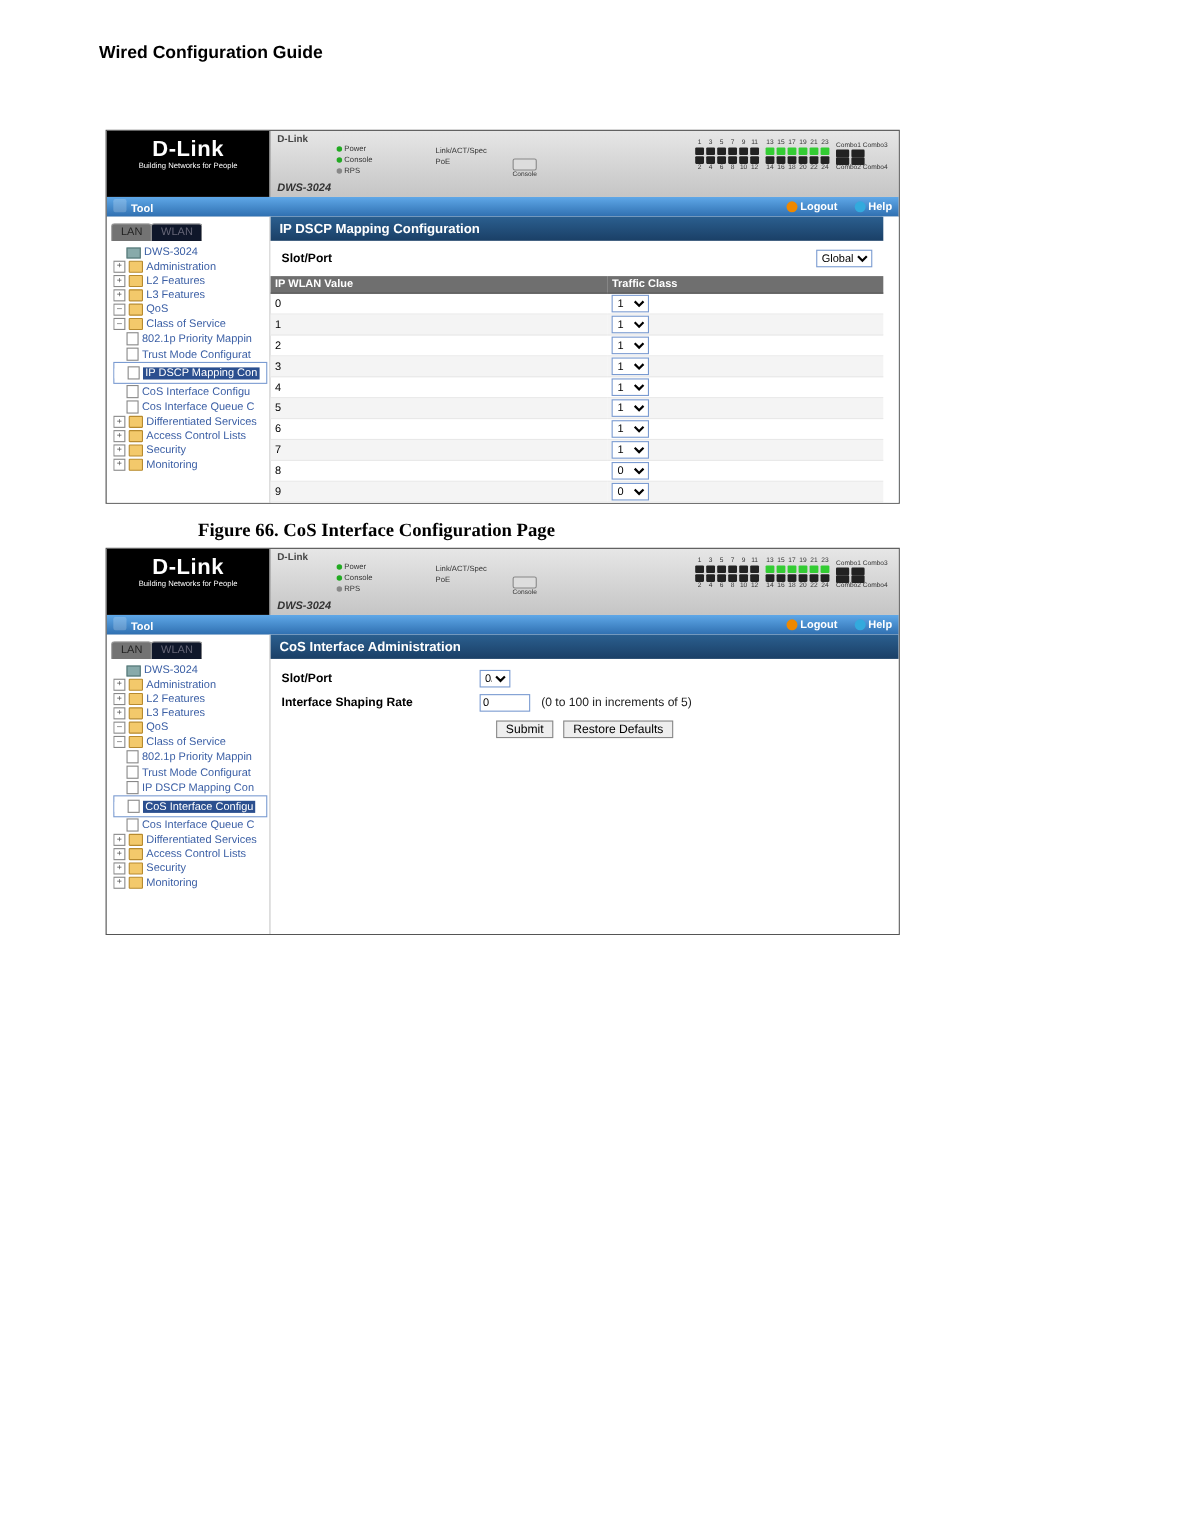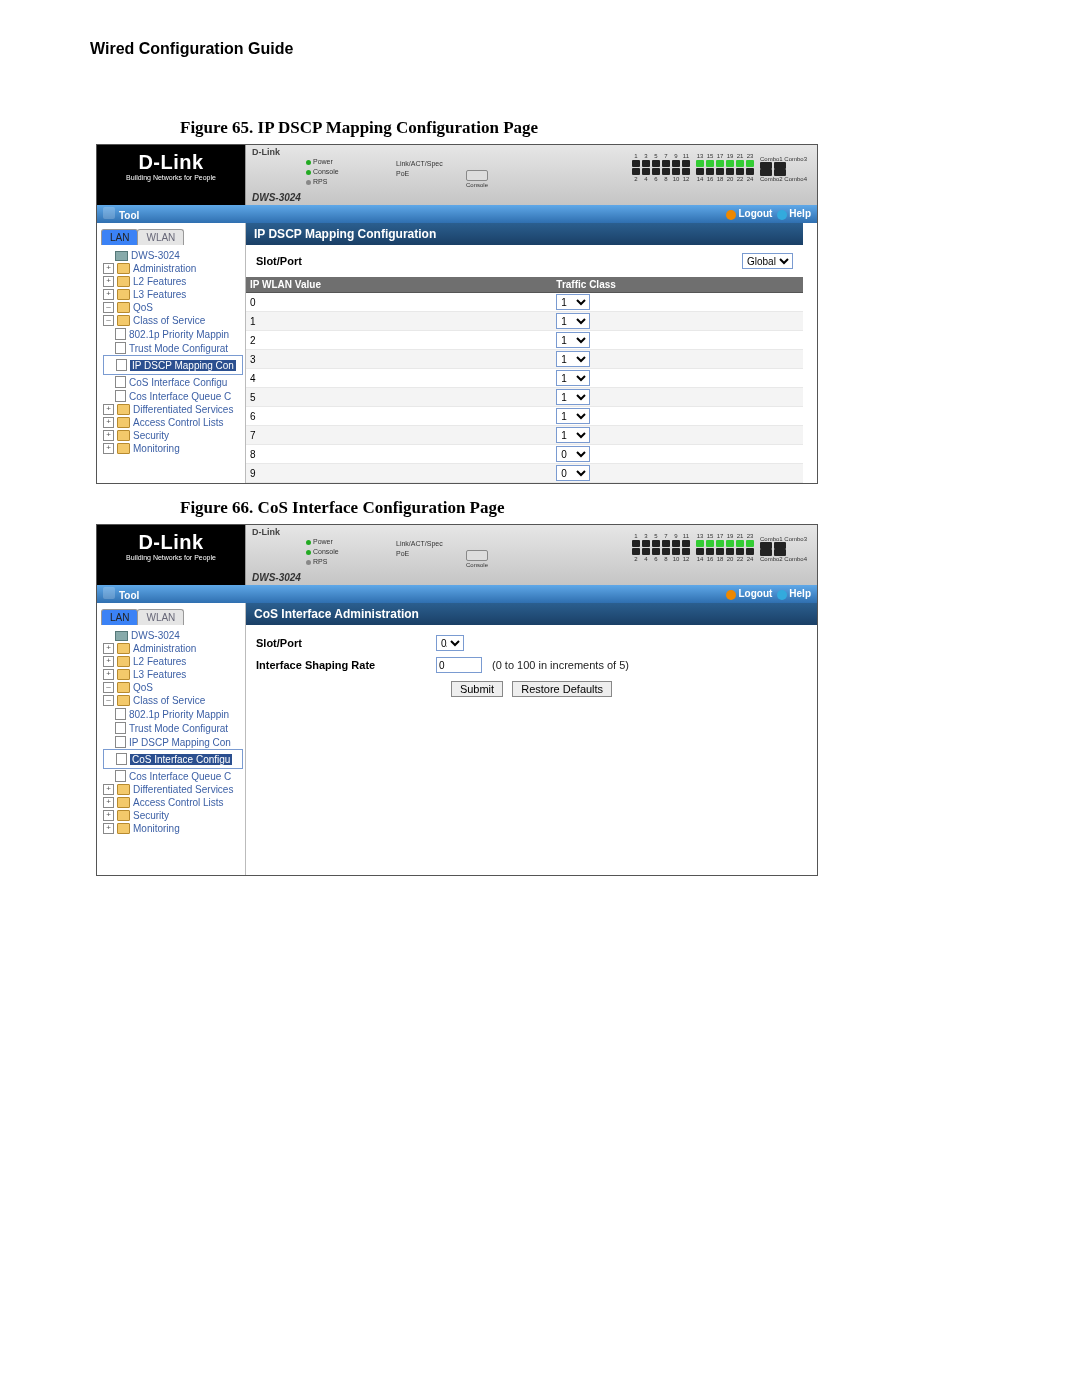--- a/index.html
+++ b/index.html
@@ -91,40 +91,40 @@
     position:absolute; left:220px; top:24px; font-size:6px; color:#333; text-align:center;
   }
   .console-area .plug { width:20px; height:9px; border:1px solid #888; border-radius:2px; margin:1px auto; background:#ddd;}
   .toolbar {
     background: linear-gradient(#5fa8e8, #2f6fb0);
     height: 18px; color:#fff; font-size:10px; font-weight:bold;
     display:flex; align-items:center; padding:0 6px;
     justify-content: space-between;
   }
   .toolbar .hammer { display:inline-block; width:12px; height:12px; background:#fff3; border-radius:2px; margin-right:4px;}
-  .tool-right { display:flex; gap:5px; align-items:flex-start; }
+  .tool-right { display:flex; gap:16px; align-items:flex-start; }
   .tool-right .ic { display:inline-block; width:10px; height:10px; border-radius:50%; margin-right:2px; vertical-align:middle;}
   .ic-logout{background:#e80;} .ic-help{background:#3ad;}
   .hasScroll .toolbar::after{
     content:""; position:absolute; right:0; top:78px; width:14px; height:calc(100% - 78px);
     background:#d8e2ea; border-left:1px solid #aac;
   }
   .scroll-ind { position:absolute; right:1px; top:79px; width:12px; height:12px; font-size:9px; text-align:center; color:#336; background:#cde; border:1px solid #9bd;}
   .main-area { display:flex; }
   .sidebar {
     width: 148px; background:#fff; border-right:1px solid #bbb;
     font-size: 10px; color:#3b5fa5;
     padding: 4px 0 6px 0;
   }
   .tabs { display:flex; margin: 2px 0 2px 4px; }
   .tab {
     font-size:10px; padding:2px 8px; border:1px solid #999; border-bottom:none;
-    background:#e5e5e5; color:#667; border-radius:3px 3px 0 0; margin-right:-1px;
-  }
-  .tab.active { background:#3b82f6; color:#222; font-weight:normal; position:relative; z-index:1;}
+    background:#0f172a; color:#667; border-radius:3px 3px 0 0; margin-right:-1px;
+  }
+  .tab.active { background:#737373; color:#222; font-weight:normal; position:relative; z-index:1;}
   .tree { padding: 2px 2px 2px 6px; }
   .tree .row { display:flex; align-items:center; gap:3px; padding:1px 0; white-space:nowrap; overflow:hidden; }
   .row .exp { width:9px; height:9px; border:1px solid #888; font-size:8px; line-height:8px; text-align:center; color:#555; background:#fff;}
   .row .exp.none { border:none; }
   .row .fld { width:11px; height:9px; background:#f3c96b; border:1px solid #b78a2e; border-radius:1px;}
   .row .pg { width:9px; height:10px; background:#fff; border:1px solid #888;}
   .row .dev { width:11px; height:8px; background:#8aa; border:1px solid #577;}
   .row.sel .lbl { background:#2b4f8f; color:#fff; padding:0 2px;}
   .indent1{padding-left:12px;} .indent2{padding-left:24px;}
   .content {
@@ -157,24 +157,20 @@
     font-size: 15px;
   }
   .footer .pn { display:inline-block; width:36px; }
 </style>
 </head>
 <body>
 
 <div class="page">
   <div class="doc-header">Wired Configuration Guide</div>
 
-  <div class="fig-caption">
-    <span class="fw">Figure 65.</span>
-    <span class="fw">IP DSCP Mapping Configuration Page</span>
-  </div>
 
   <div class="screenshot hasScroll" style="height:338px;">
     <div class="ss-top">
       <div class="logo-box">
         <div class="logo-big">D-Link</div>
         <div class="logo-small">Building Networks for People</div>
       </div>
       <div class="device-panel">
         <div class="device-label">D-Link</div>
         <div class="device-model">DWS-3024</div>

